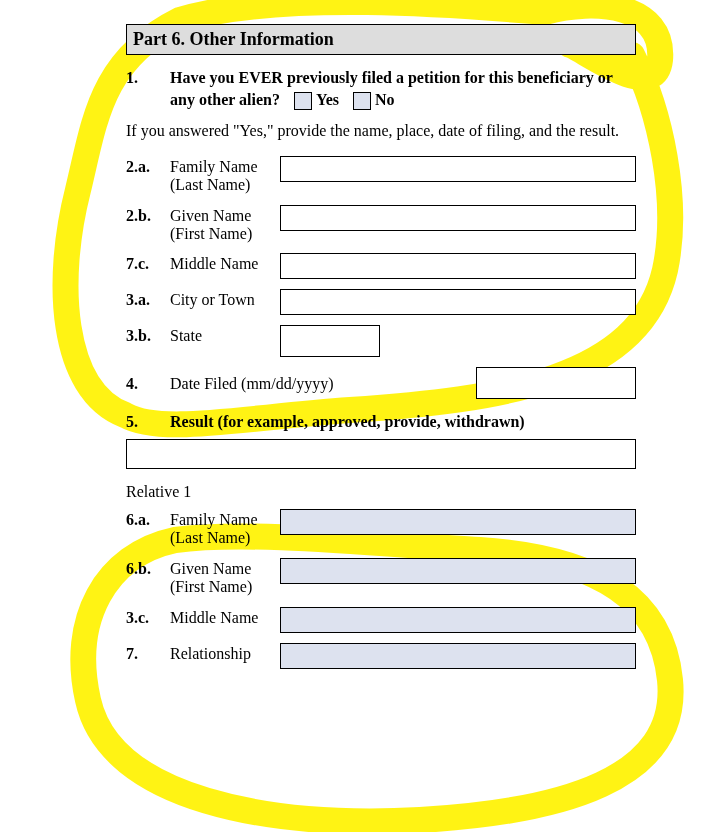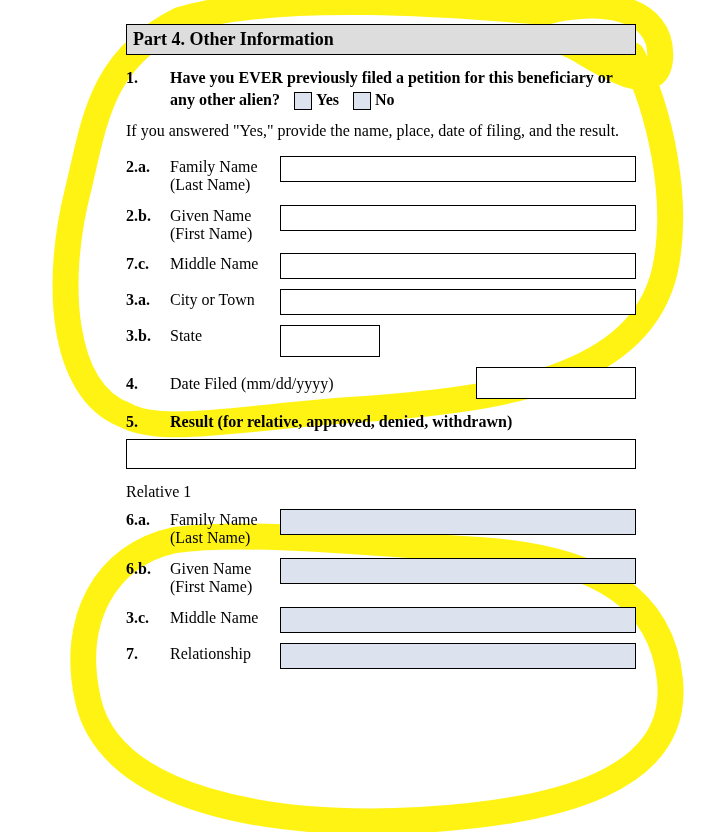--- a/index.html
+++ b/index.html
@@ -163,21 +163,21 @@
              C 105 555 70 620 88 700
              C 110 800 270 828 420 820
              C 560 812 680 780 670 680
              C 662 600 600 558 480 550
              C 380 544 250 530 175 540 Z" fill="none" stroke="#fff200" stroke-width="26" stroke-linecap="round" stroke-linejoin="round" opacity="0.92"></path>
   </svg>
 
   <div class="content">
 
     <div class="section-header">
-      <span class="section-title">Part 4.  Other Information</span>
+      <span class="section-title">Part 6.  Other Information</span>
     </div>
 
     <div class="row">
       <div class="num">1.</div>
       <div class="question-text">
         <span>Have you </span><b>EVER</b><span> previously filed a petition for this beneficiary or any other alien?</span>
         <span class="yesno">
           <span class="cb"></span><span>Yes</span>
           <span class="cb"></span><span>No</span>
         </span>
@@ -223,21 +223,21 @@
     </div>
 
     <div class="date-row">
       <div class="num">4.</div>
       <div class="date-label">Date Filed (mm/dd/yyyy)</div>
       <input type="text" class="date-input" style="">
     </div>
 
     <div class="row" style="margin-bottom:0">
       <div class="num">5.</div>
-      <div class="question-text">Result (for relative, approved, denied, withdrawn)</div>
+      <div class="question-text">Result (for example, approved, provide, withdrawn)</div>
     </div>
     <input type="text" class="result-input" style="">
 
 
     <div class="sub-head">Relative 1</div>
 
     <div class="row">
       <div class="num">6.a.</div>
       <div class="label-col">
         <span>Family Name</span><br>

